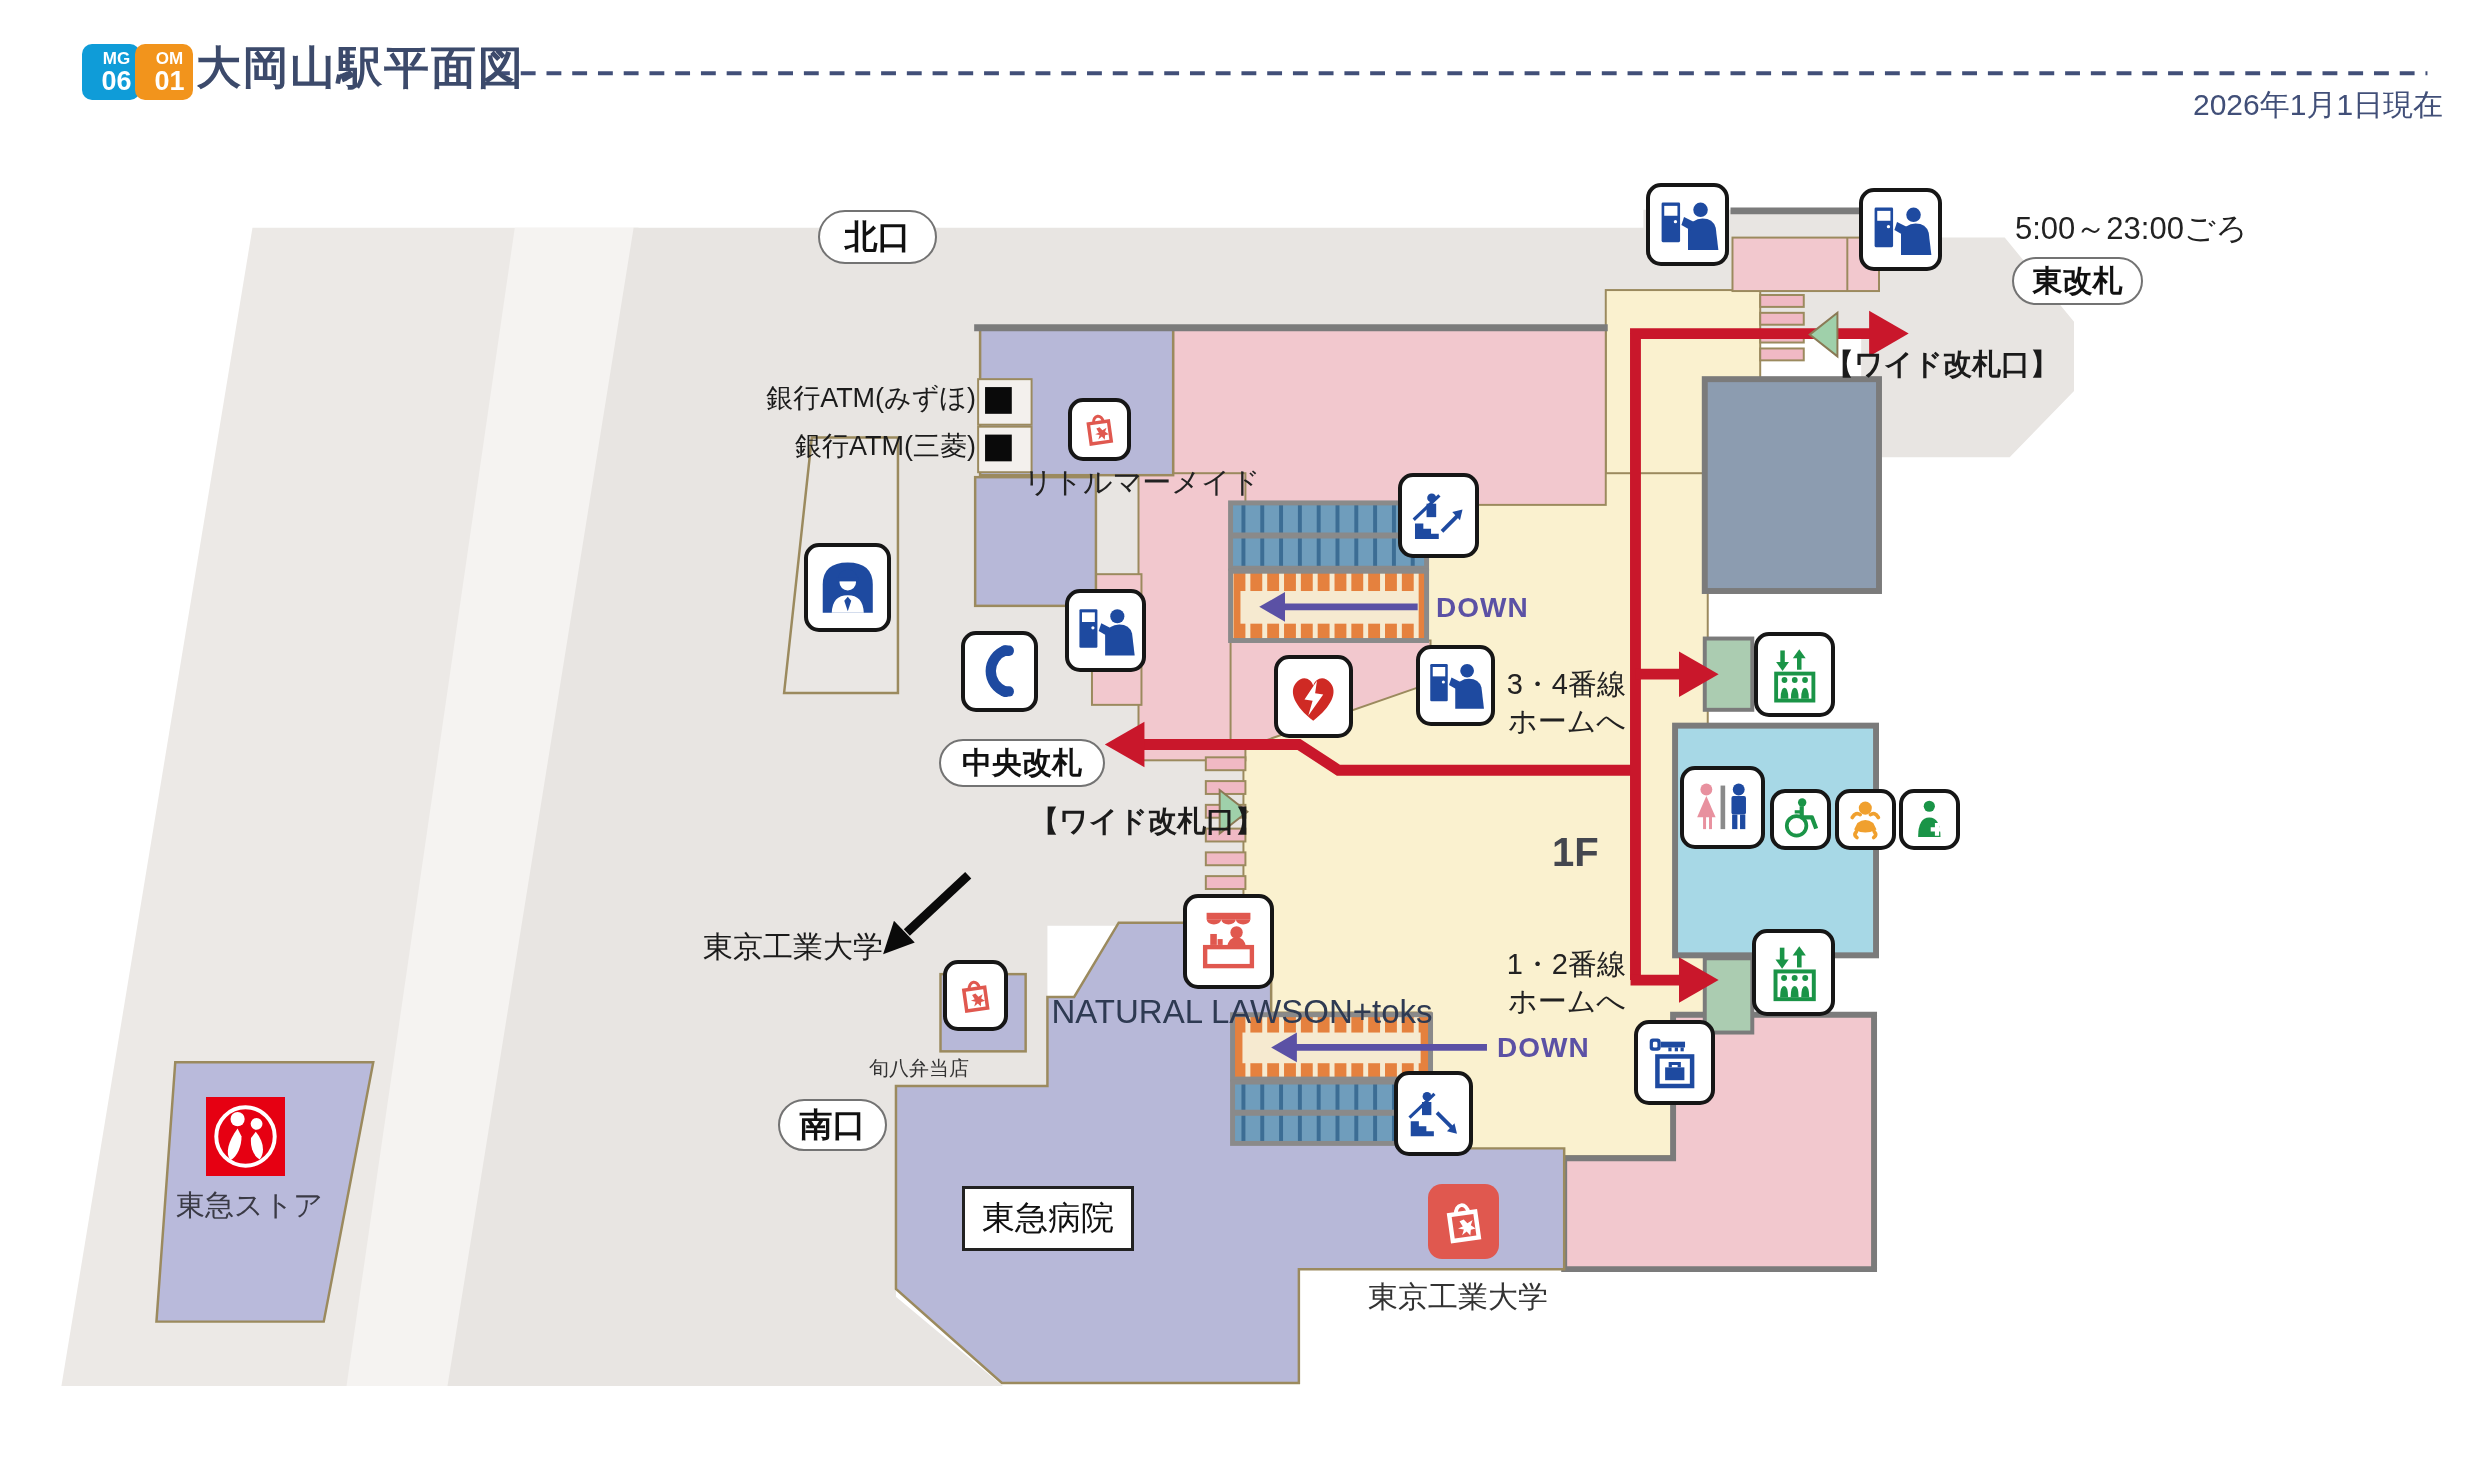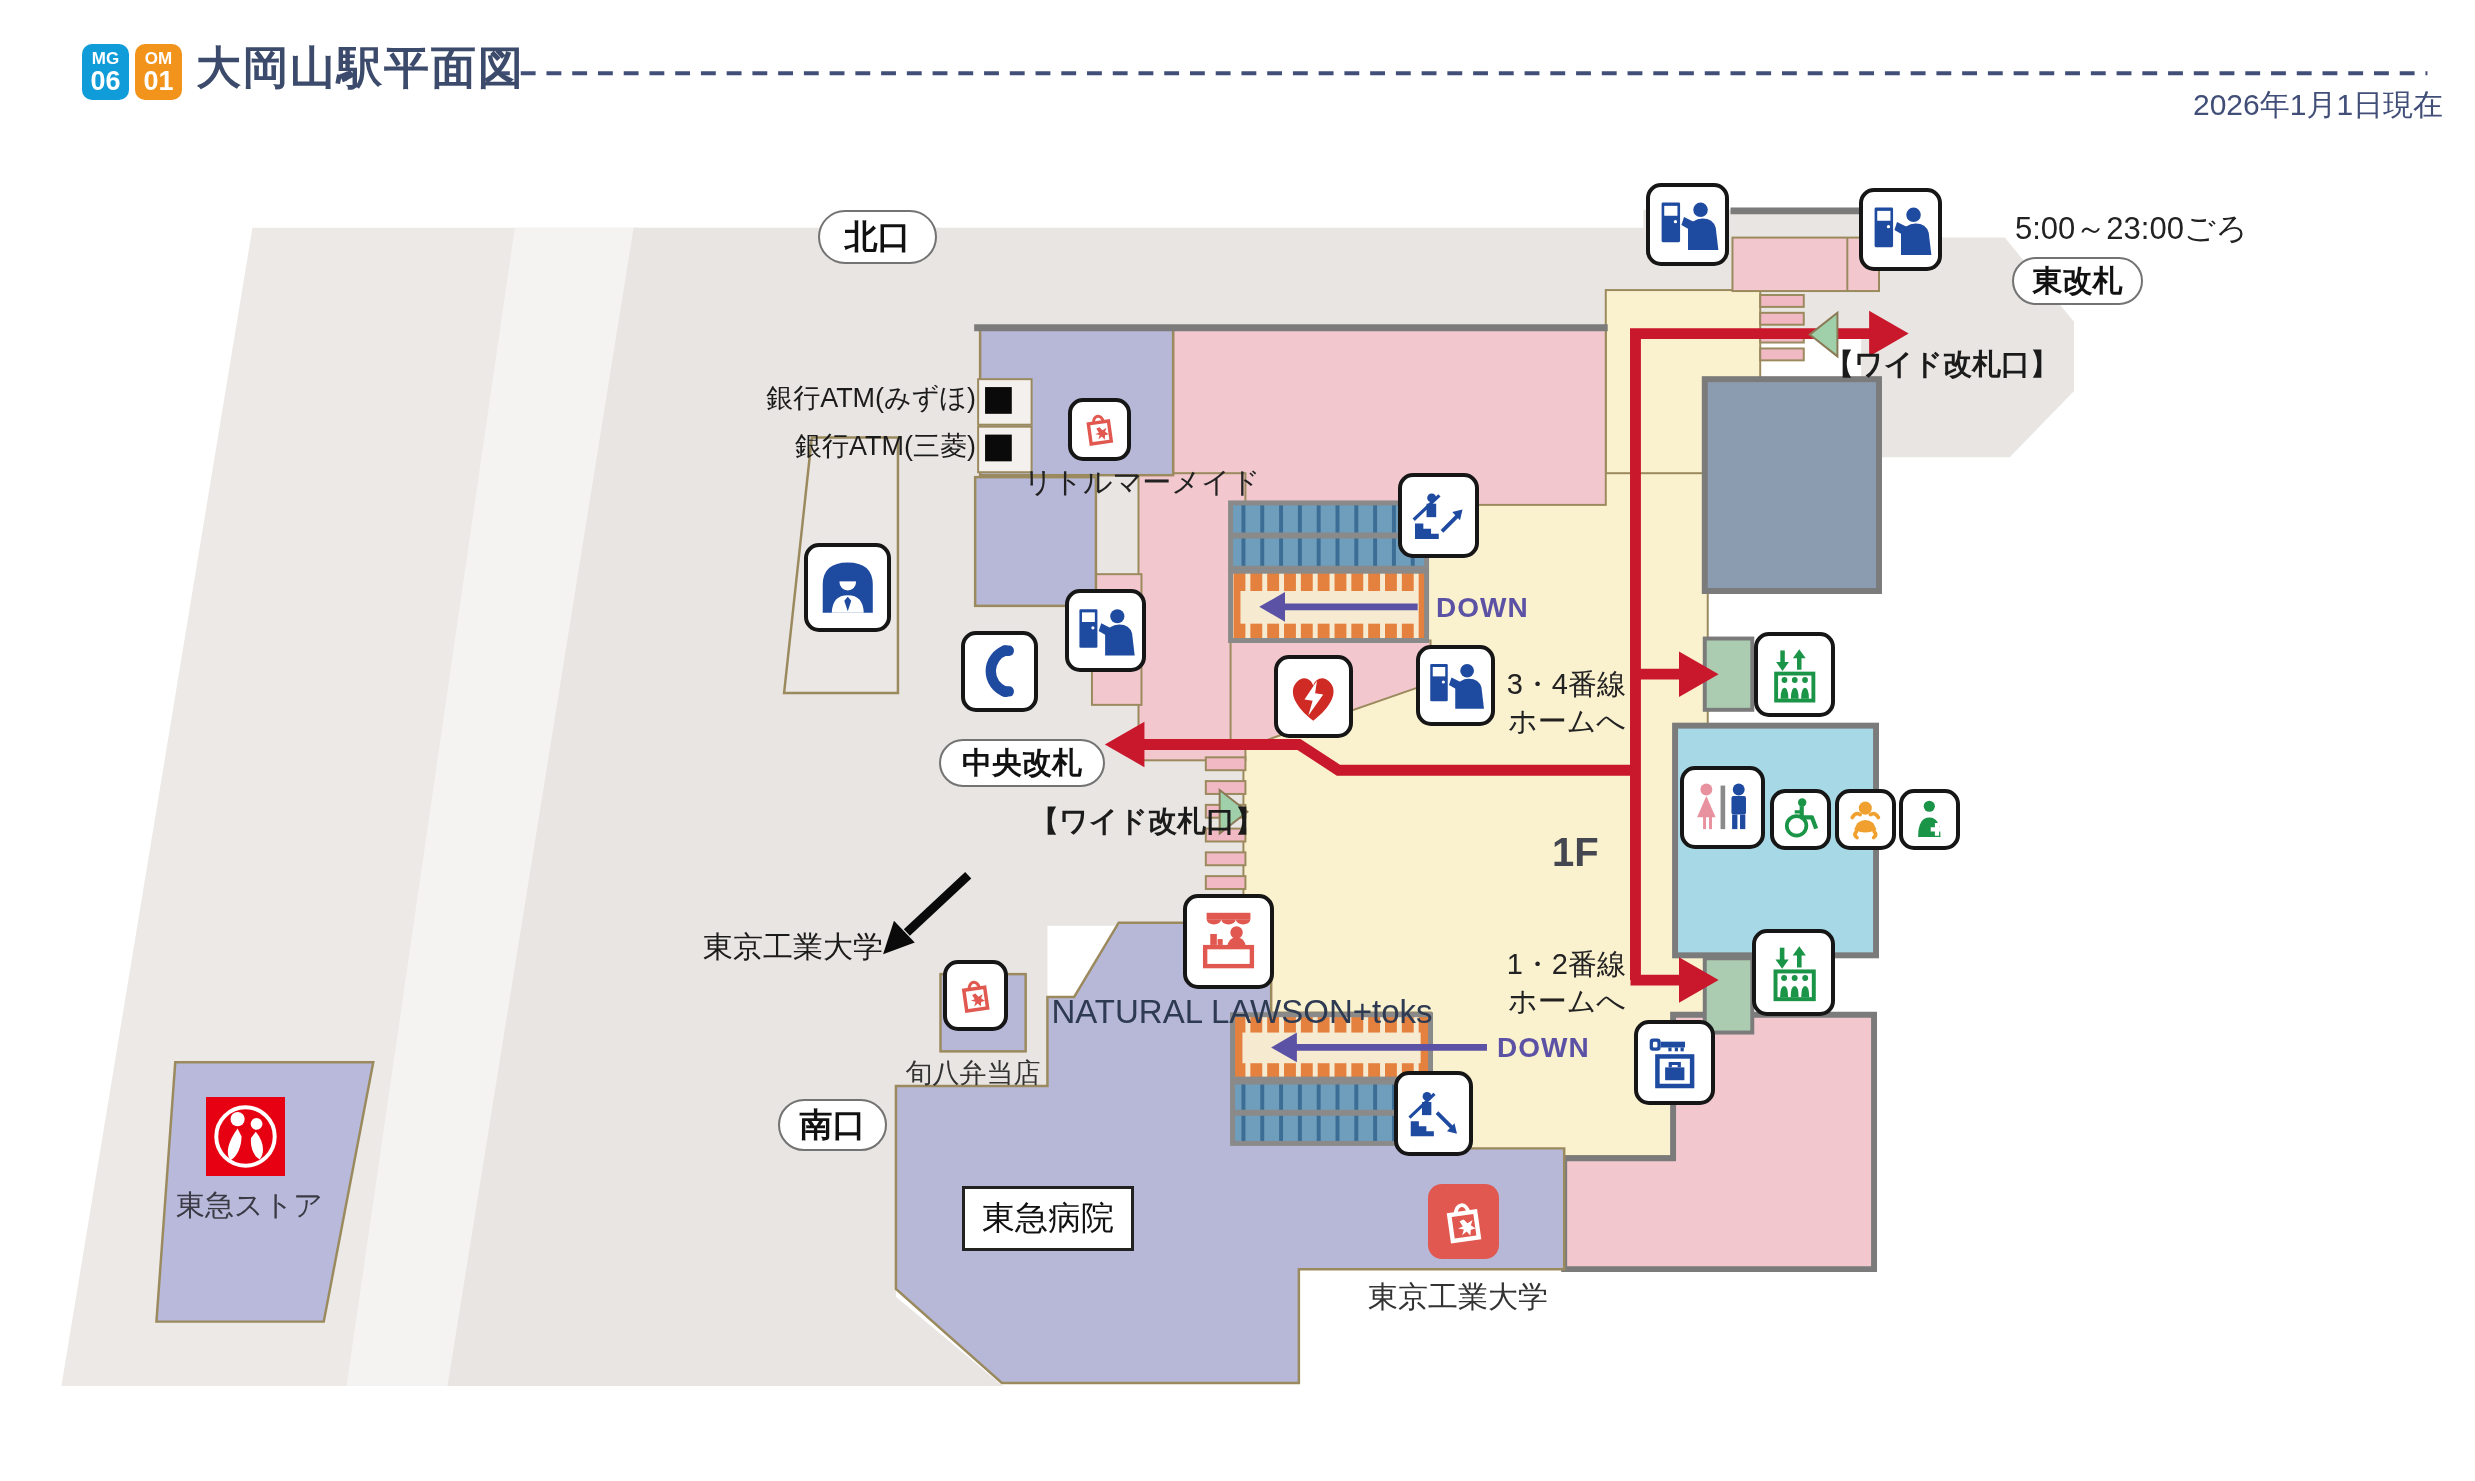--- a/index.html
+++ b/index.html
@@ -9,21 +9,21 @@
   .lbl{position:absolute;color:#1b1b1b;white-space:nowrap;}
   .pill{position:absolute;background:#fff;border:2px solid #737373;border-radius:30px;
         display:flex;align-items:center;justify-content:center;
         font-weight:900;color:#111;background-clip:padding-box;}
   .icobox{position:absolute;background:#fff;border:4px solid #161616;border-radius:15px;
           box-sizing:border-box;display:flex;align-items:center;justify-content:center;}
   .icobox svg{width:88%;height:88%;}
   .icobox.red{background:#e0584f;border:none;border-radius:14px;}
   .badge{position:absolute;width:47px;height:56px;border-radius:10px;color:#fff;
          display:flex;flex-direction:column;align-items:center;justify-content:center;
-         font-weight:bold;line-height:1;}
+         font-weight:bold;line-height:1;padding-left:11px;}
   .badge .ln{font-size:17px;letter-spacing:0;}
   .badge .no{font-size:27px;margin-top:1px;}
   .title{position:absolute;font-size:45px;font-weight:bold;color:#3c4a6b;letter-spacing:2px;}
   .date{position:absolute;font-size:30px;color:#414f78;}
   .down{position:absolute;font-size:28px;font-weight:800;color:#5b51a5;letter-spacing:1px;}
   .plat{position:absolute;font-size:29px;color:#222;text-align:right;line-height:37px;}
   .shoplbl{position:absolute;color:#2e3a52;}
   .whitebox{position:absolute;background:#fff;border:3px solid #222;display:flex;
             align-items:center;justify-content:center;font-size:33px;color:#111;}
 </style>
@@ -186,21 +186,21 @@
 </div>
 <div class="plat" style="left:1505px;top:946px;width:121px;">
   <div>1・2番線</div>
   <div>ホームへ</div>
 </div>
 <div class="lbl" style="left:1552px;top:830px;font-size:40px;font-weight:bold;color:#44474f;">1F</div>
 <div class="down" style="left:1436px;top:592px;">DOWN</div>
 <div class="down" style="left:1497px;top:1032px;">DOWN</div>
 <div class="lbl" style="left:703px;top:927px;font-size:30px;">東京工業大学</div>
 <div class="lbl shoplbl" style="left:1049px;top:993px;width:386px;font-size:33px;text-align:center;">NATURAL LAWSON+toks</div>
-<div class="lbl" style="left:889px;top:1055px;width:168px;font-size:27px;text-align:center;color:#333;">旬八弁当店</div>
+<div class="lbl" style="left:869px;top:1055px;width:168px;font-size:20px;color:#333;">旬八弁当店</div>
 <div class="whitebox" style="left:962px;top:1186px;width:166px;height:59px;">
   <span>東急病院</span>
     </div>
 <div class="lbl" style="left:1339px;top:1277px;width:238px;font-size:30px;text-align:center;color:#333;">東京工業大学</div>
 <div class="lbl" style="left:176px;top:1186px;width:139px;font-size:29px;text-align:center;color:#3a3a45;">東急ストア</div>
 
 <div class="icobox" style="left:1646px;top:183px;width:83px;height:83px;">
   <svg viewBox="0 0 100 100" fill="#1e4aa0">
         <rect x="10" y="16" width="28" height="60" rx="2"></rect>
         <rect x="14" y="21" width="20" height="15" fill="#fff"></rect>

